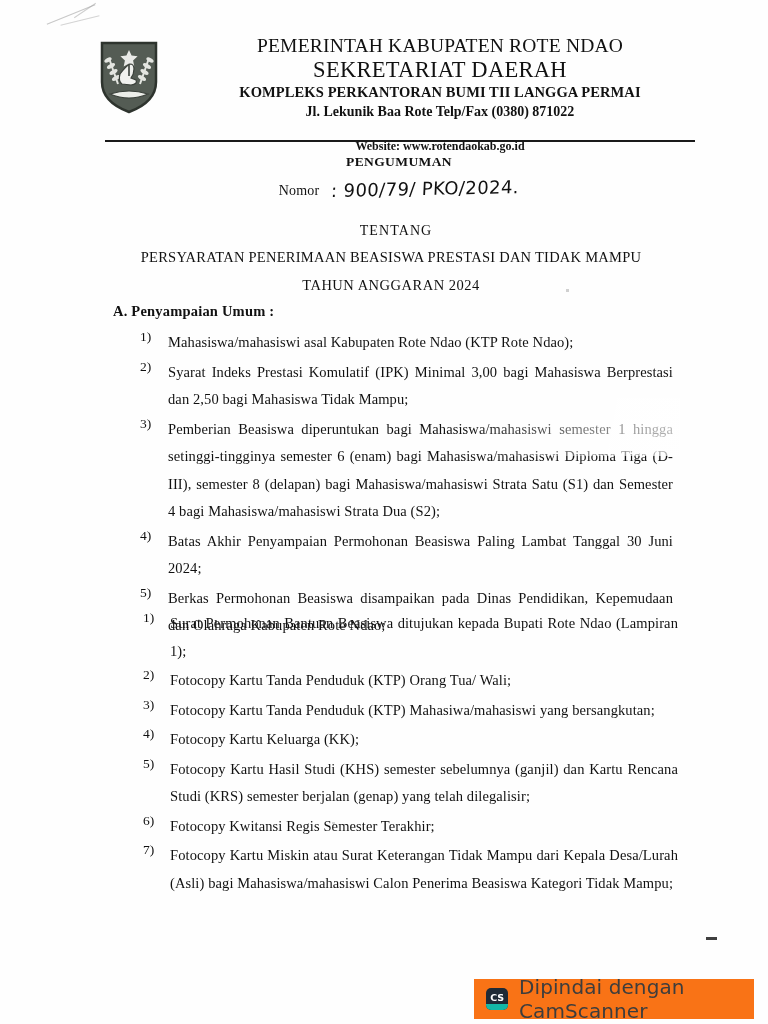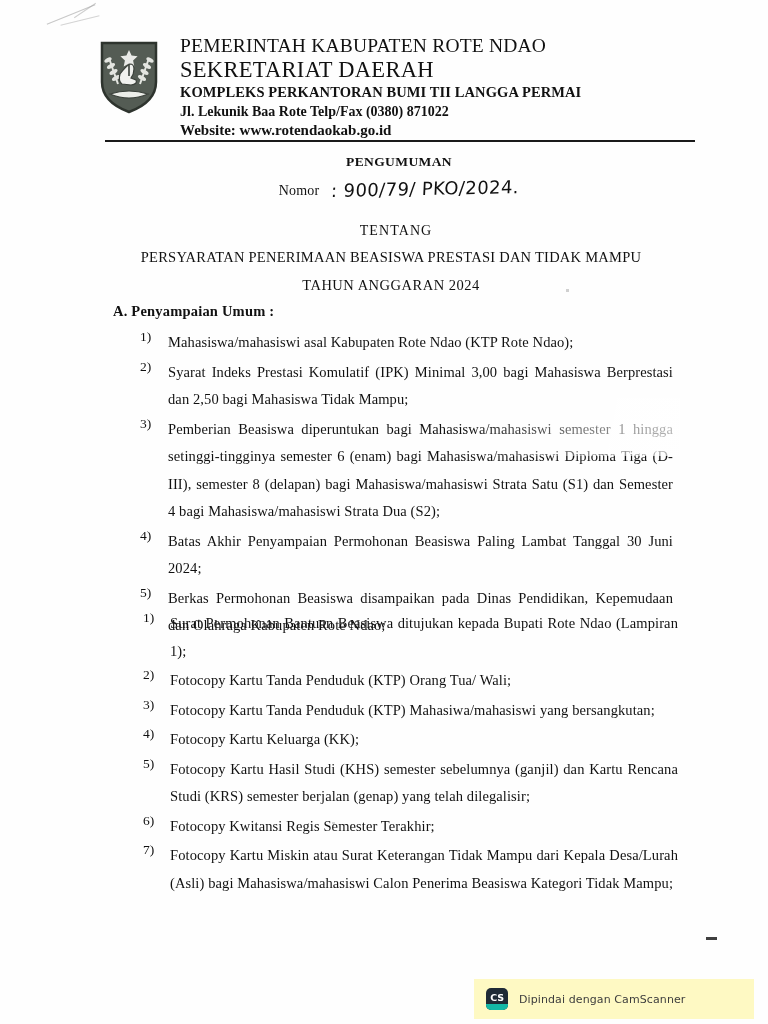--- a/index.html
+++ b/index.html
@@ -62,20 +62,21 @@
   }
   .emblem {
     position: absolute;
     left: 98px; top: 6px;
     width: 62px; height: 74px;
   }
   .header-text {
     position: absolute;
     left: 180px; top: 0;
     width: 520px;
+    text-align: center;
   }
   .hl-1 {
     font-size: 19.5px;
     letter-spacing: .2px;
     line-height: 23px;
     white-space: nowrap;
   }
   .hl-2 {
     font-size: 22.5px;
     letter-spacing: .3px;
@@ -90,23 +91,24 @@
     white-space: nowrap;
   }
   .hl-4 {
     font-weight: bold;
     font-size: 14px;
     line-height: 19px;
     white-space: nowrap;
   }
   .hl-5 {
     font-weight: bold;
-    font-size: 15px;
+    font-size: 12px;
     line-height: 19px;
     white-space: nowrap;
+    margin-top: 16px;
   }
   .rule {
     position: absolute;
     left: 105px; top: 140px;
     width: 590px;
     height: 0;
     border-top: 2px solid #1a1a1a;
   }
 
   
@@ -214,21 +216,21 @@
     pointer-events: none;
   }
 
   
   .watermark {
     position: absolute;
     left: 474px;
     top: 979px;
     width: 280px;
     height: 40px;
-    background: #fef9c3;
+    background: #f97316;
     display: flex;
     align-items: center;
     padding-left: 12px;
     box-sizing: border-box;
   }
   .cs-logo {
     width: 22px;
     height: 22px;
     border-radius: 5px;
     background: #1f2a36;
@@ -252,21 +254,21 @@
   .cs-logo .cs-bar {
     position: absolute;
     left: 0; bottom: 0;
     width: 100%;
     height: 6px;
     background: #14b8a6;
   }
   .wm-text {
     margin-left: 11px;
     font-family: "DejaVu Sans", sans-serif;
-    font-size: 11px;
+    font-size: 20px;
     color: #3d3d3d;
     letter-spacing: .1px;
   }
 </style>
 </head>
 <body>
 
 <div id="page">
 
   <div class="scan-mark artifact-streak-1"></div>

